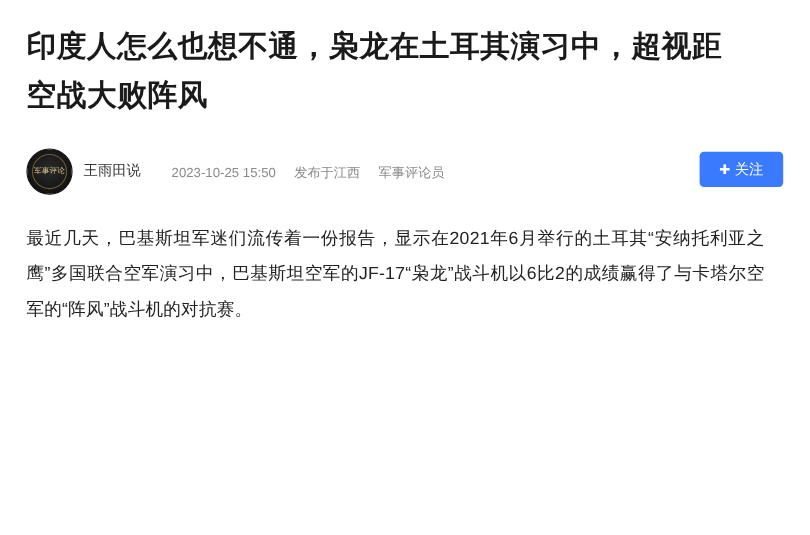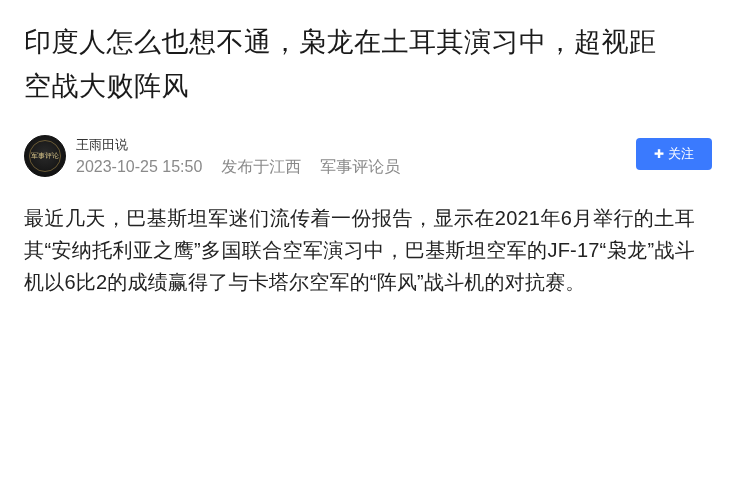--- a/index.html
+++ b/index.html
@@ -17,21 +17,21 @@
   .page {
     position: relative;
     width: 736px;
     height: 486px;
     box-sizing: border-box;
     padding: 0 24px;
   }
   .article-title {
     font-size: 27px;
     line-height: 44px;
-    font-weight: normal;
+    font-weight: bold;
     color: #1a1a1a;
     letter-spacing: 0.5px;
     margin: 20px 0 0 0;
     padding-right: 30px;
   }
   .meta-row {
     display: flex;
     align-items: center;
     margin-top: 24px;
     position: relative;
@@ -65,33 +65,34 @@
     color: #d8c58a;
     font-size: 7px;
     line-height: 8px;
     text-align: center;
     width: 34px;
     letter-spacing: 0px;
   }
   .meta-text {
     margin-left: 10px;
     display: flex;
-    flex-direction: column;
+    flex-direction: row;
     justify-content: center;
   }
   .author-name {
     font-size: 13px;
     color: #333333;
     line-height: 20px;
   }
   .meta-sub {
-    font-size: 16px;
+    font-size: 12px;
     color: #8a8a8a;
     line-height: 20px;
     margin-top: 2px;
+    margin-left: 28px;
   }
   .meta-sub .sep {
     display: inline-block;
     width: 10px;
   }
   .follow-btn {
     position: absolute;
     right: 0;
     top: 6px;
     background: #3a7afe;
@@ -107,21 +108,21 @@
   }
   .follow-btn .plus {
     font-size: 12px;
     margin-right: 4px;
     line-height: 1;
   }
   .body-content {
     margin-top: 22px;
   }
   .body-content p {
-    font-size: 20px;
+    font-size: 16px;
     line-height: 32px;
     color: #222222;
     margin: 0 17px 18px 0;
     text-align: justify;
     letter-spacing: 0.2px;
   }
 </style>
 </head>
 <body>
 

